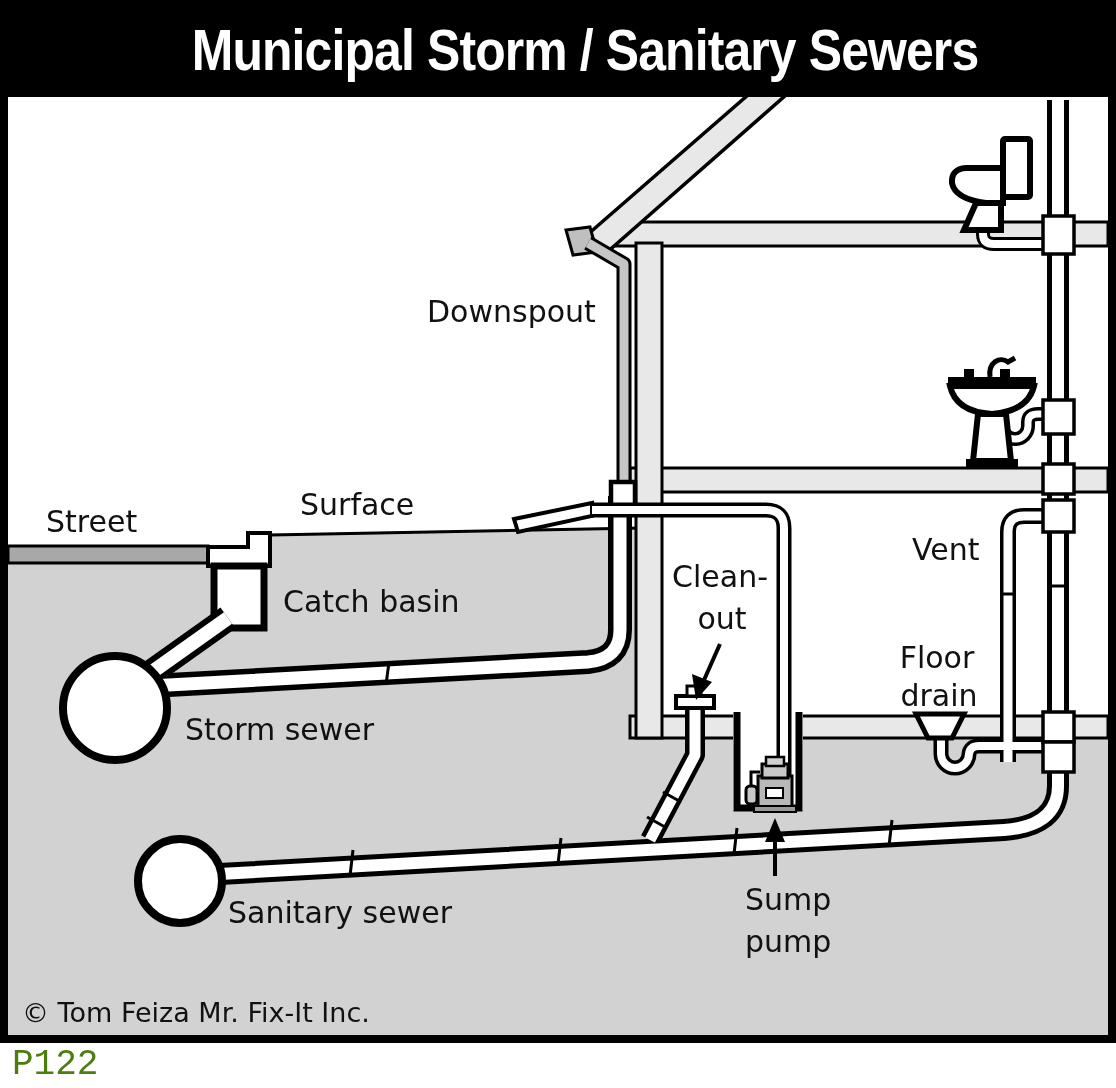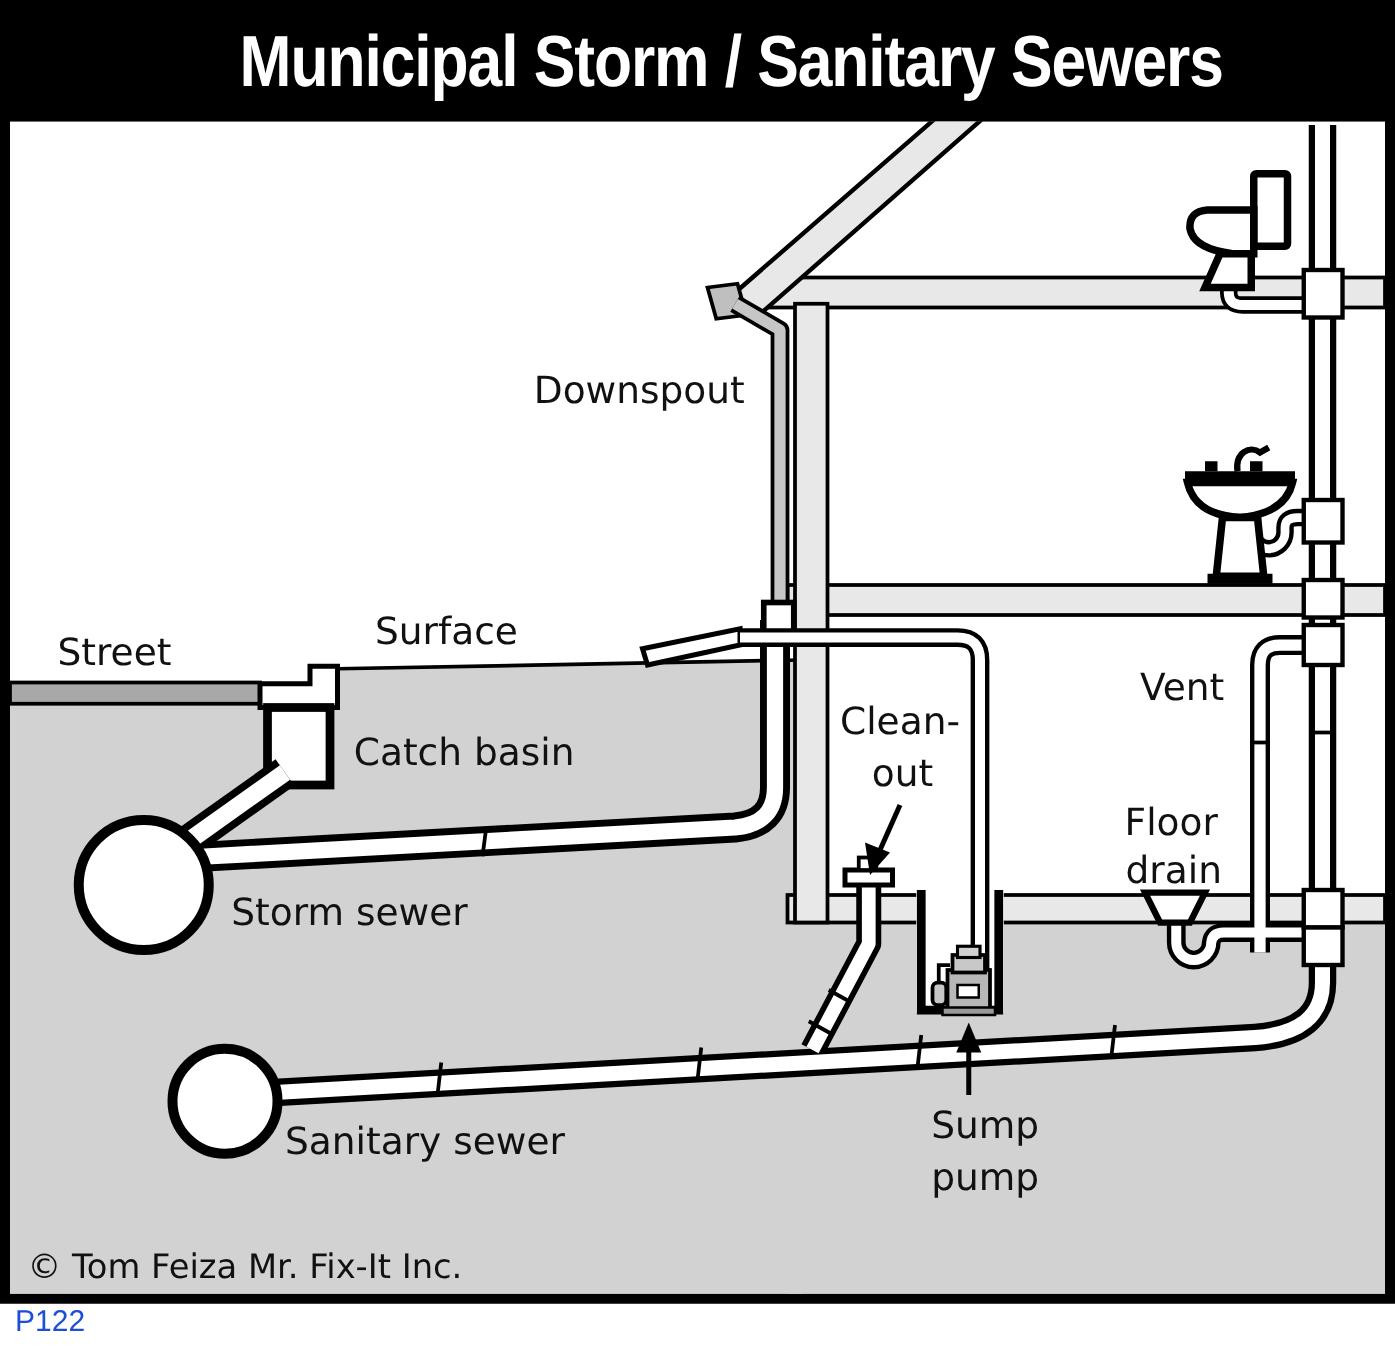--- a/index.html
+++ b/index.html
@@ -14,21 +14,21 @@
   }
   .title-text{
     width:1116px;height:97px;line-height:99px;text-align:center;
     color:#fff;font-family:"Liberation Sans",sans-serif;font-weight:bold;
     font-size:58px;letter-spacing:-1px;
     transform:scaleX(0.86);transform-origin:50% 50%;
     white-space:nowrap;
   }
   .figure-code{
     position:absolute;left:12px;top:1044px;
-    font-family:Liberation Sans, sans-serif;font-size:24px;color:#1d4ed8;
+    font-family:Liberation Mono, monospace;font-size:36px;color:#4d7c0f;
   }
   .lbl{font-family:"DejaVu Sans",sans-serif;font-size:30px;fill:#111;}
   .lbl-small{font-family:"DejaVu Sans",sans-serif;font-size:27px;fill:#111;}
 </style>
 </head>
 <body>
 
 <div id="stage">
 
 <svg id="diagram-svg" width="1116" height="1088" viewBox="0 0 1116 1088">

